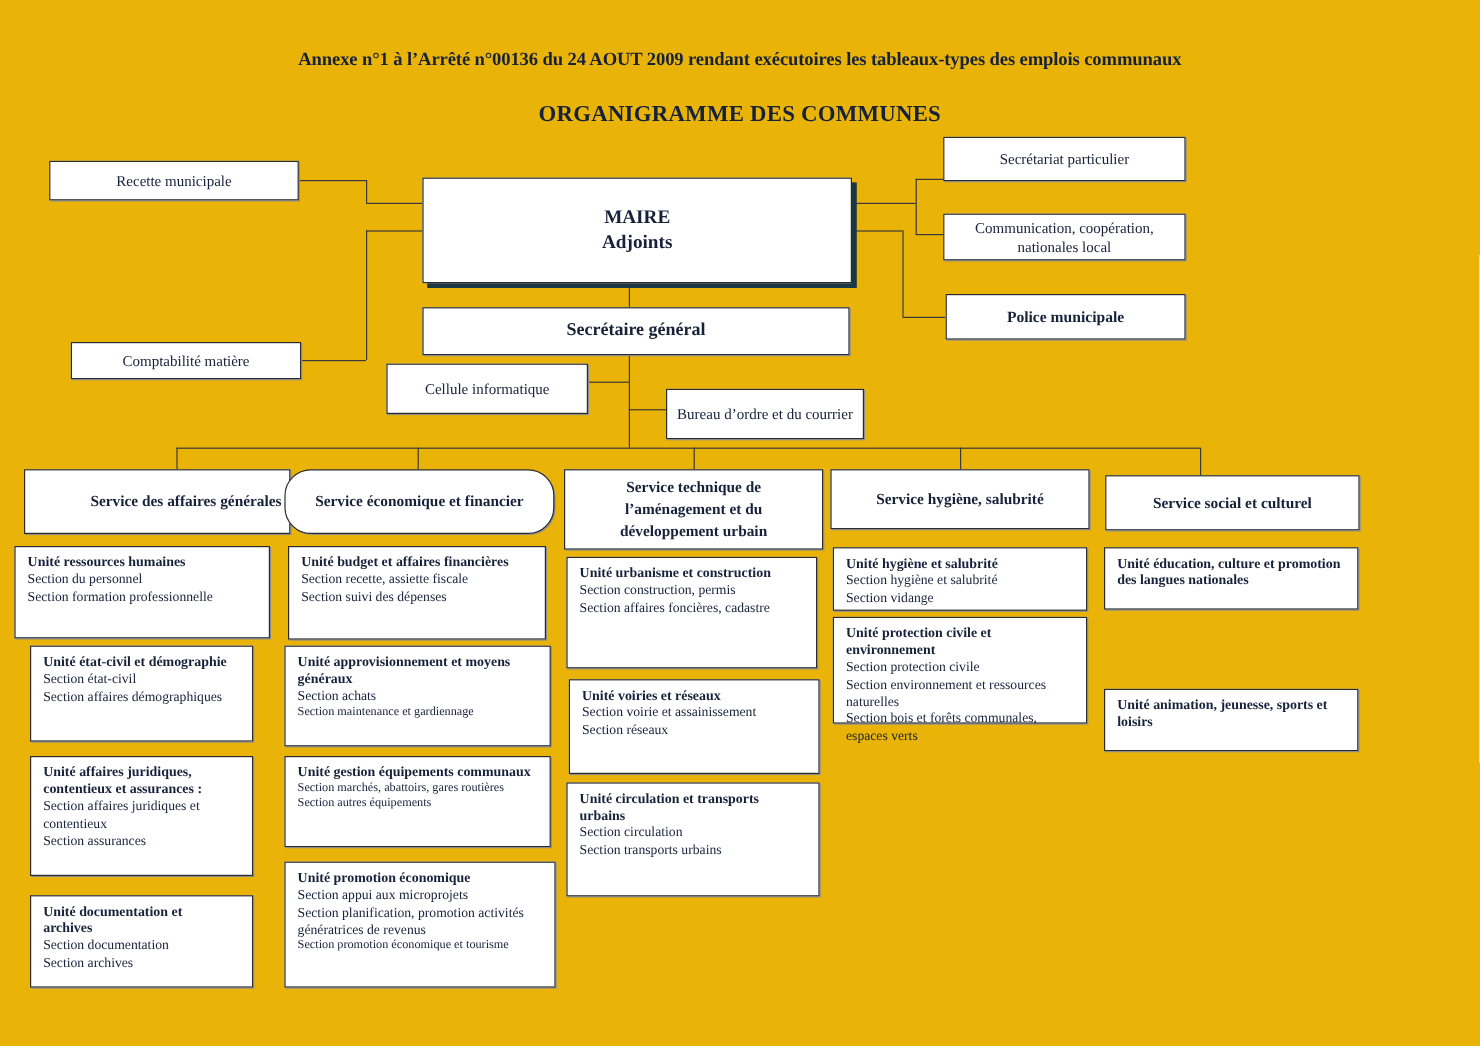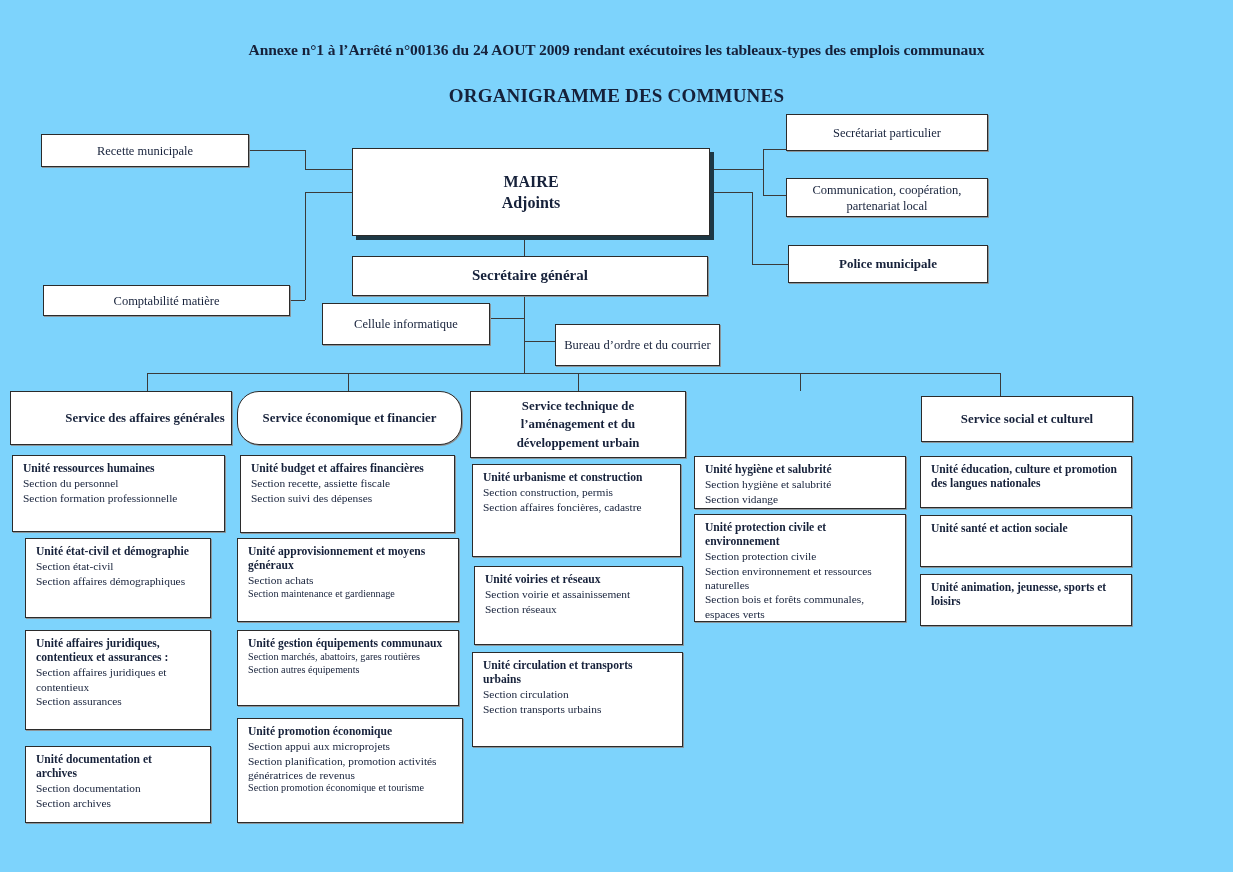--- a/index.html
+++ b/index.html
@@ -6,21 +6,21 @@
   body{
     font-family:"Liberation Serif", "DejaVu Serif", serif;
     color:#16213a;
     -webkit-font-smoothing:none;
   }
   #page{
     position:relative;
     width:1233px;
     height:872px;
     overflow:hidden;
-    background:#7dd3fc;
+    background:#eab308;
   }
 
   
   .doc-title{
     position:absolute;
     left:0; top:41px; width:1233px;
     text-align:center;
     font-size:15.5px;
     font-weight:bold;
     letter-spacing:-0.1px;
@@ -135,21 +135,21 @@
   <div class="v-line" style="left:147px; top:373px; height:18px;"></div>
   <div class="v-line" style="left:348px; top:373px; height:18px;"></div>
   <div class="v-line" style="left:578px; top:373px; height:18px;"></div>
   <div class="v-line" style="left:800px; top:373px; height:18px;"></div>
   <div class="v-line" style="left:1000px; top:373px; height:23px;"></div>
 
   <div class="box center" id="recette-box" style="left:41px; top:134px; width:208px; height:33px;">
     <span class="txt plain">Recette municipale</span>
   </div>
 
-  <div class="box center" id="comptabilite-box" style="left:43px; top:285px; width:247px; height:31px;">
+  <div class="box center" id="comptabilite-box" style="left:59px; top:285px; width:192px; height:31px;">
     <span class="txt plain">Comptabilité matière</span>
   </div>
 
   <div class="box center" id="maire-box" style="left:352px; top:148px; width:358px; height:88px;">
     <span class="txt">
       <span>MAIRE</span><br>
       <span>Adjoints</span>
     </span>
   </div>
 
@@ -157,52 +157,55 @@
     <span class="txt">Secrétaire général</span>
   </div>
 
   <div class="box center" id="secretariat-box" style="left:786px; top:114px; width:202px; height:37px;">
     <span class="txt plain">Secrétariat particulier</span>
   </div>
 
   <div class="box center" id="communication-box" style="left:786px; top:178px; width:202px; height:39px;">
     <span class="txt plain">
       <span>Communication, coopération,</span><br>
-      <span>partenariat local</span>
+      <span>nationales local</span>
     </span>
   </div>
 
   <div class="box center" id="police-box" style="left:788px; top:245px; width:200px; height:38px;">
     <span class="txt bold">Police municipale</span>
   </div>
 
   <div class="box center" id="cellule-box" style="left:322px; top:303px; width:168px; height:42px;">
     <span class="txt plain">Cellule informatique</span>
   </div>
 
   <div class="box center" id="bureau-box" style="left:555px; top:324px; width:165px; height:42px;">
     <span class="txt plain">Bureau d’ordre et du courrier</span>
   </div>
 
-  <div class="box center svc" style="left:10px; top:391px; width:222px; height:54px;padding-left:48px;">
+  <div class="box center svc" style="left:20px; top:391px; width:222px; height:54px;padding-left:48px;">
     <span class="txt">Service des affaires générales</span>
   </div>
 
   <div class="box center svc" style="left:237px; top:391px; width:225px; height:54px;border-radius:22px;">
     <span class="txt">Service économique et financier</span>
   </div>
 
   <div class="box center svc" style="left:470px; top:391px; width:216px; height:67px;">
     <span class="txt">
       <span>Service technique de</span><br>
       <span>l’aménagement et du</span><br>
       <span>développement urbain</span>
     </span>
   </div>
 
+  <div class="box center svc" style="left:692px; top:391px; width:216px; height:50px;">
+    <span class="txt">Service hygiène, salubrité</span>
+  </div>
 
   <div class="box center svc" style="left:921px; top:396px; width:212px; height:46px;">
     <span class="txt">Service social et culturel</span>
   </div>
 
   <div class="unit" style="left:12px; top:455px; width:213px; height:77px;">
     <span class="u-title">Unité ressources humaines</span>
     <span class="u-sec">Section du personnel</span>
     <span class="u-sec">Section formation professionnelle</span>
   </div>
@@ -272,37 +275,34 @@
     <span class="u-sec">Section circulation</span>
     <span class="u-sec">Section transports urbains</span>
   </div>
 
   <div class="unit" style="left:694px; top:456px; width:212px; height:53px;">
     <span class="u-title">Unité hygiène et salubrité</span>
     <span class="u-sec">Section hygiène et salubrité</span>
     <span class="u-sec">Section vidange</span>
   </div>
 
-  <div class="unit" style="left:694px; top:514px; width:212px; height:108px;">
+  <div class="unit" style="left:694px; top:514px; width:212px; height:89px;">
     <span class="u-title">Unité protection civile et</span>
     <span class="u-title">environnement</span>
     <span class="u-sec">Section protection civile</span>
     <span class="u-sec">Section environnement et ressources</span>
     <span class="u-sec">naturelles</span>
     <span class="u-sec">Section bois et forêts communales,</span>
     <span class="u-sec">espaces verts</span>
   </div>
 
   <div class="unit" style="left:920px; top:456px; width:212px; height:52px;">
     <span class="u-title">Unité éducation, culture et promotion</span>
     <span class="u-title">des langues nationales</span>
   </div>
 
-  <div class="unit" style="left:920px; top:515px; width:212px; height:52px;">
-    <span class="u-title">Unité santé et action sociale</span>
-  </div>
 
   <div class="unit" style="left:920px; top:574px; width:212px; height:52px;">
     <span class="u-title">Unité animation, jeunesse, sports et</span>
     <span class="u-title">loisirs</span>
   </div>
 
 </div>
 
 </body></html>

